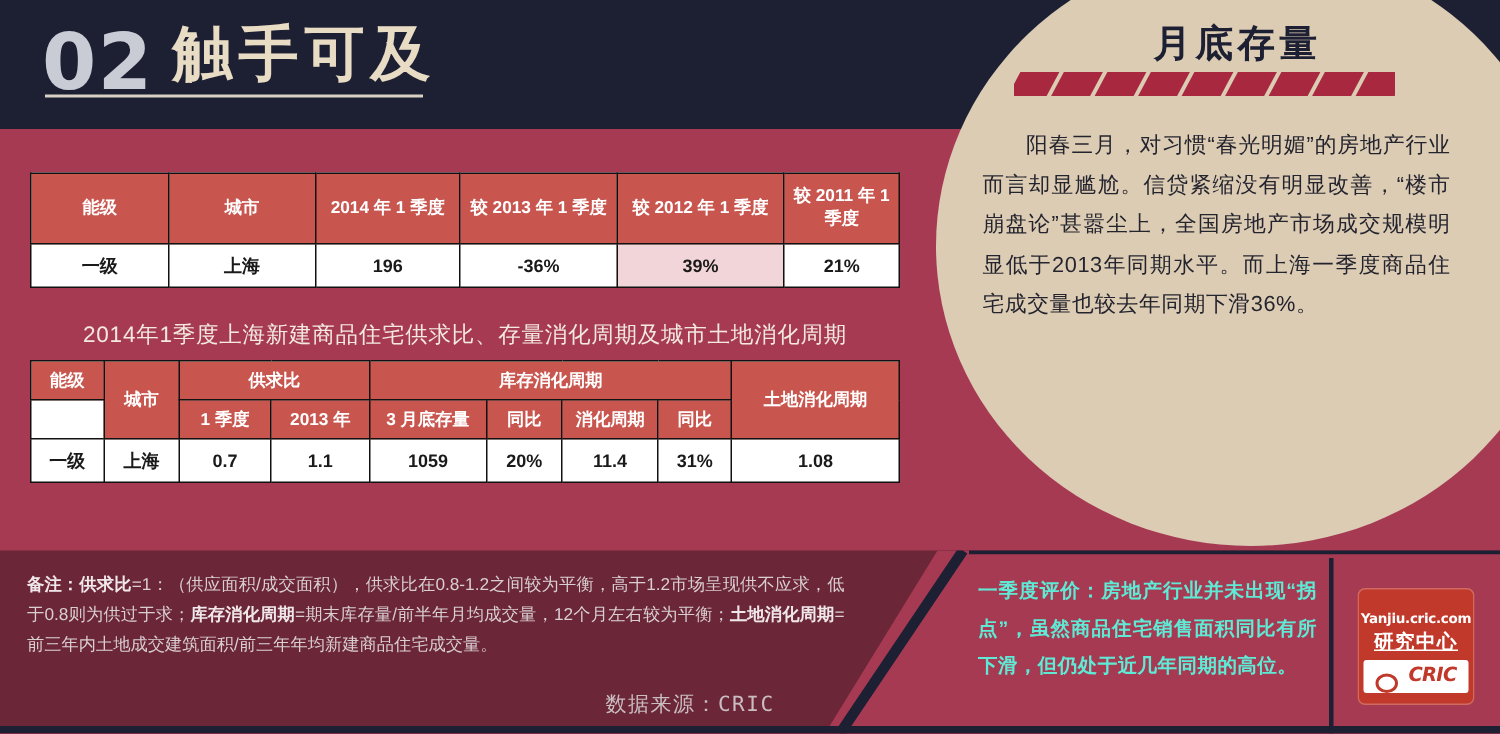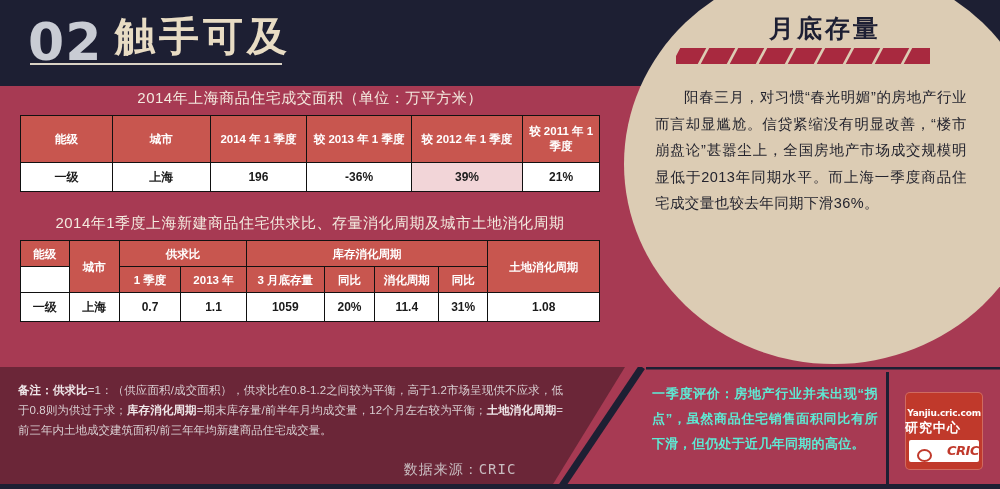--- a/index.html
+++ b/index.html
@@ -131,29 +131,29 @@
     position:absolute;left:905px;top:392px;width:78px;height:78px;
     background:#C0392B;border-radius:5px;z-index:6;
     box-shadow:0 0 0 1px rgba(255,255,255,.25) inset;
   }
   .logo .l1{
     position:absolute;left:0;top:16px;width:78px;text-align:center;
     font-size:9px;color:#fff;font-weight:bold;letter-spacing:-.2px;
     font-family:"DejaVu Sans",sans-serif;
   }
   .logo .l2{
-    position:absolute;left:0;top:27px;width:78px;text-align:left;
-    font-size:13px;color:#fff;font-weight:bold;letter-spacing:1px;
+    position:absolute;left:0;top:27px;width:78px;text-align:center;
+    font-size:13px;color:#fff;font-weight:bold;letter-spacing:1px;text-decoration:underline;
   }
   .logo .band{
     position:absolute;left:4px;top:48px;width:70px;height:22px;
     background:#fff;border-radius:2px;
   }
   .logo .band span{
-    position:absolute;left:0;top:3px;width:70px;text-align:right;
+    position:absolute;left:0;top:3px;width:92px;text-align:center;
     font-size:13px;font-weight:bold;font-style:italic;color:#C0392B;
     letter-spacing:-.5px;font-family:"DejaVu Sans",sans-serif;
   }
   .logo .eye{
     position:absolute;left:8px;top:9px;width:11px;height:9px;
     border:2px solid #C0392B;border-radius:50%;
   }
   .bottombar{
     position:absolute;left:0;top:484px;width:1000px;height:5px;
     background:#1D1F33;z-index:8;
@@ -177,21 +177,20 @@
       <i style="left: 58px;"></i>
       <i style="left: 87px;"></i>
       <i style="left: 116px;"></i>
       <i style="left: 145px;"></i>
       <i style="left: 174px;"></i>
       <i style="left: 203px;"></i>
       <i style="left: 232px;"></i>
     </div>
   <div class="oval-body">阳春三月，对习惯“春光明媚”的房地产行业而言却显尴尬。信贷紧缩没有明显改善，“楼市崩盘论”甚嚣尘上，全国房地产市场成交规模明显低于2013年同期水平。而上海一季度商品住宅成交量也较去年同期下滑36%。</div>
 
-  <div class="tbl-title" id="t1-title">2014年上海商品住宅成交面积（单位：万平方米）</div>
   <table class="dt" id="tbl1">
     <thead>
         <tr>
       <th style="width:92px">能级</th>
       <th style="width:98px">城市</th>
       <th style="width:96px">2014 年 1 季度</th>
       <th style="width:104px">较 2013 年 1 季度</th>
       <th style="width:112px">较 2012 年 1 季度</th>
       <th style="width:74px">较 2011 年 1 季度</th>
     </tr>

